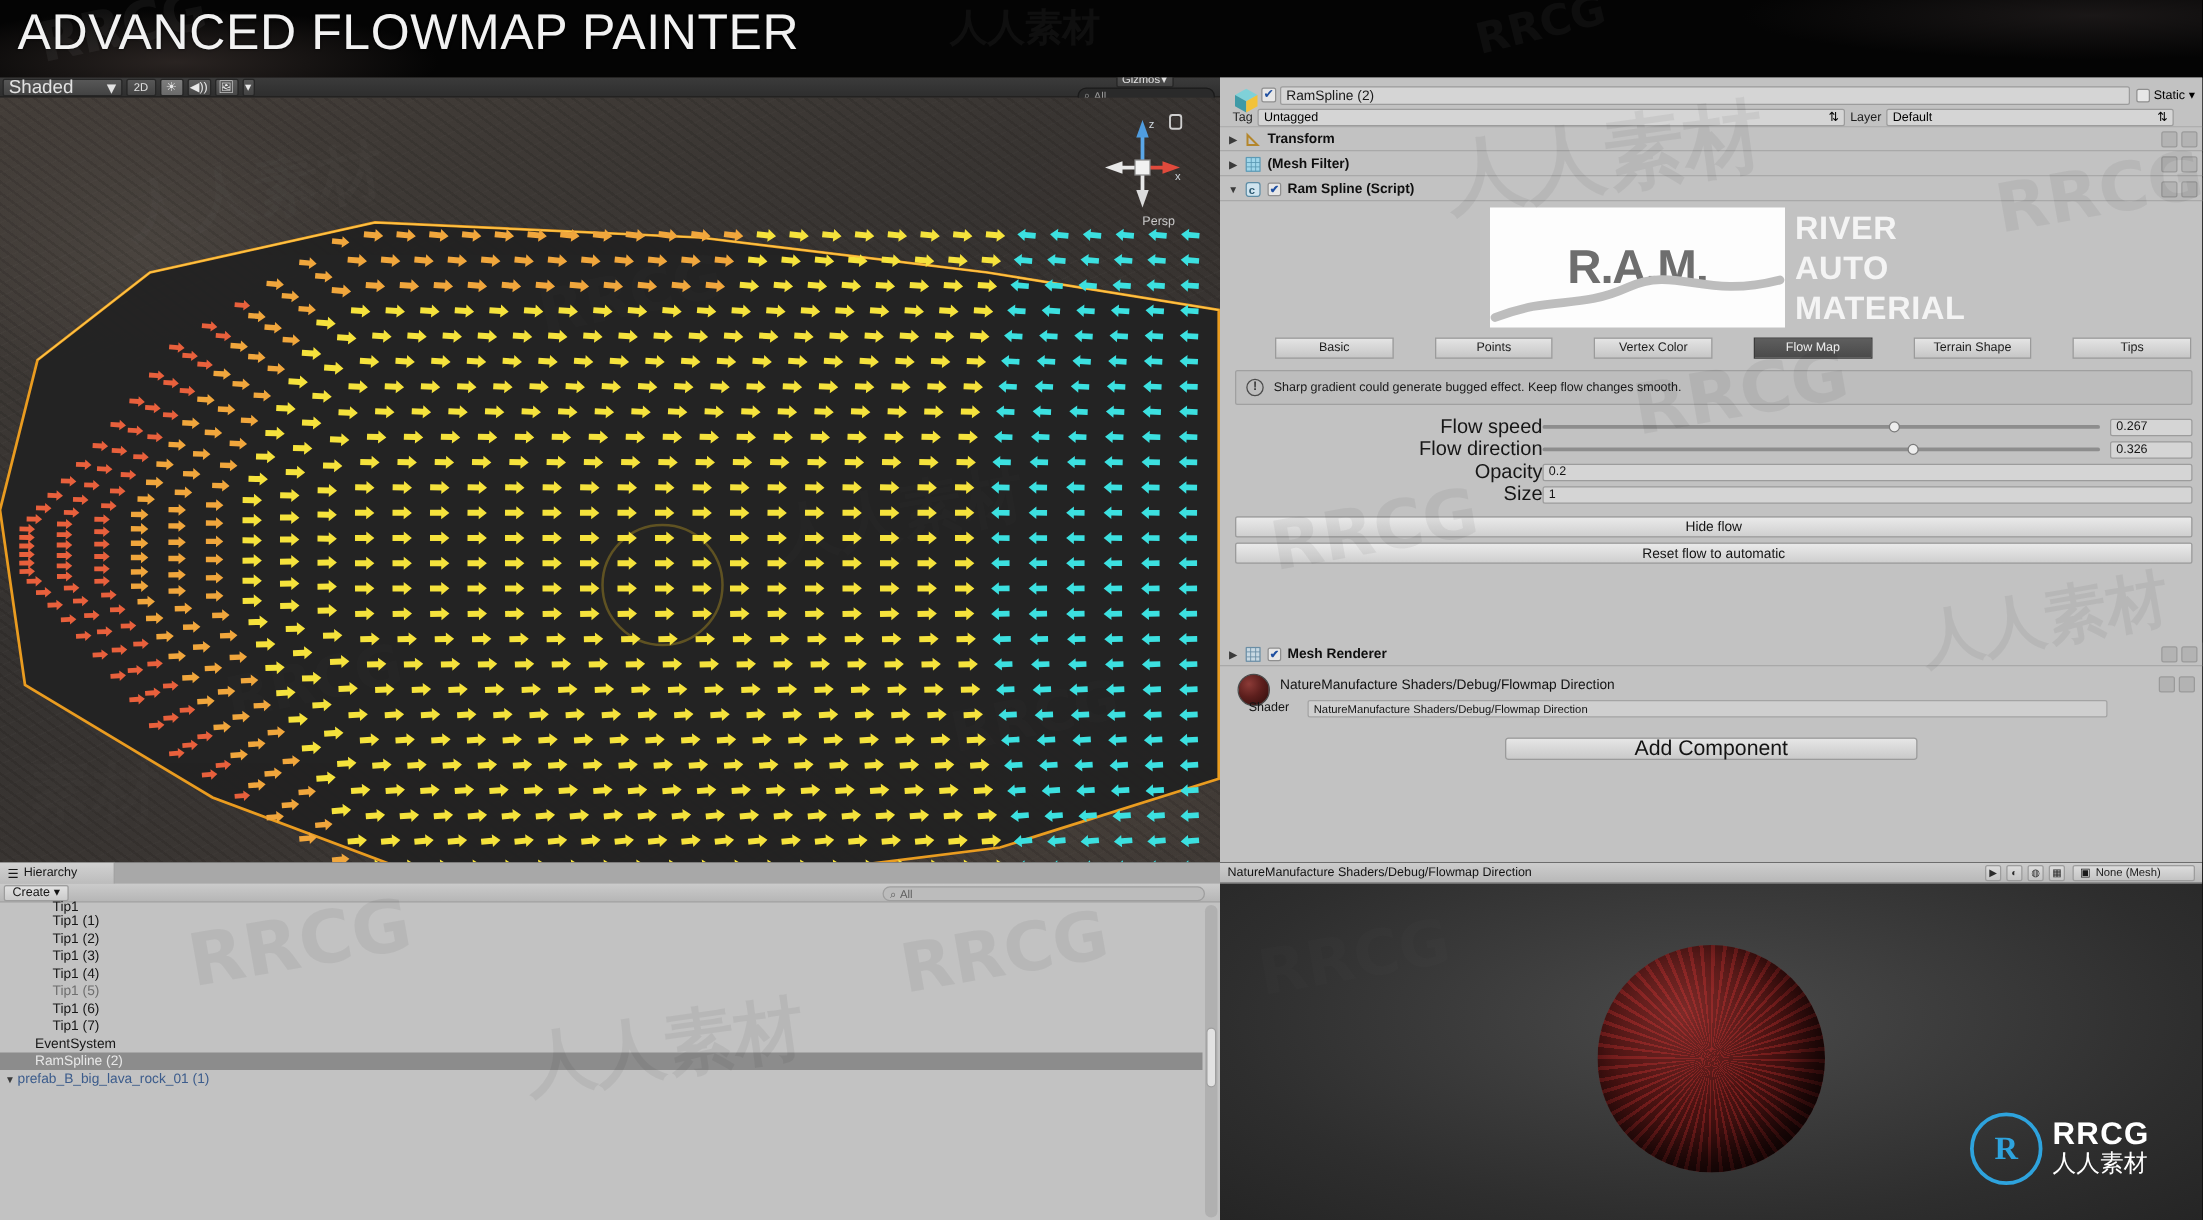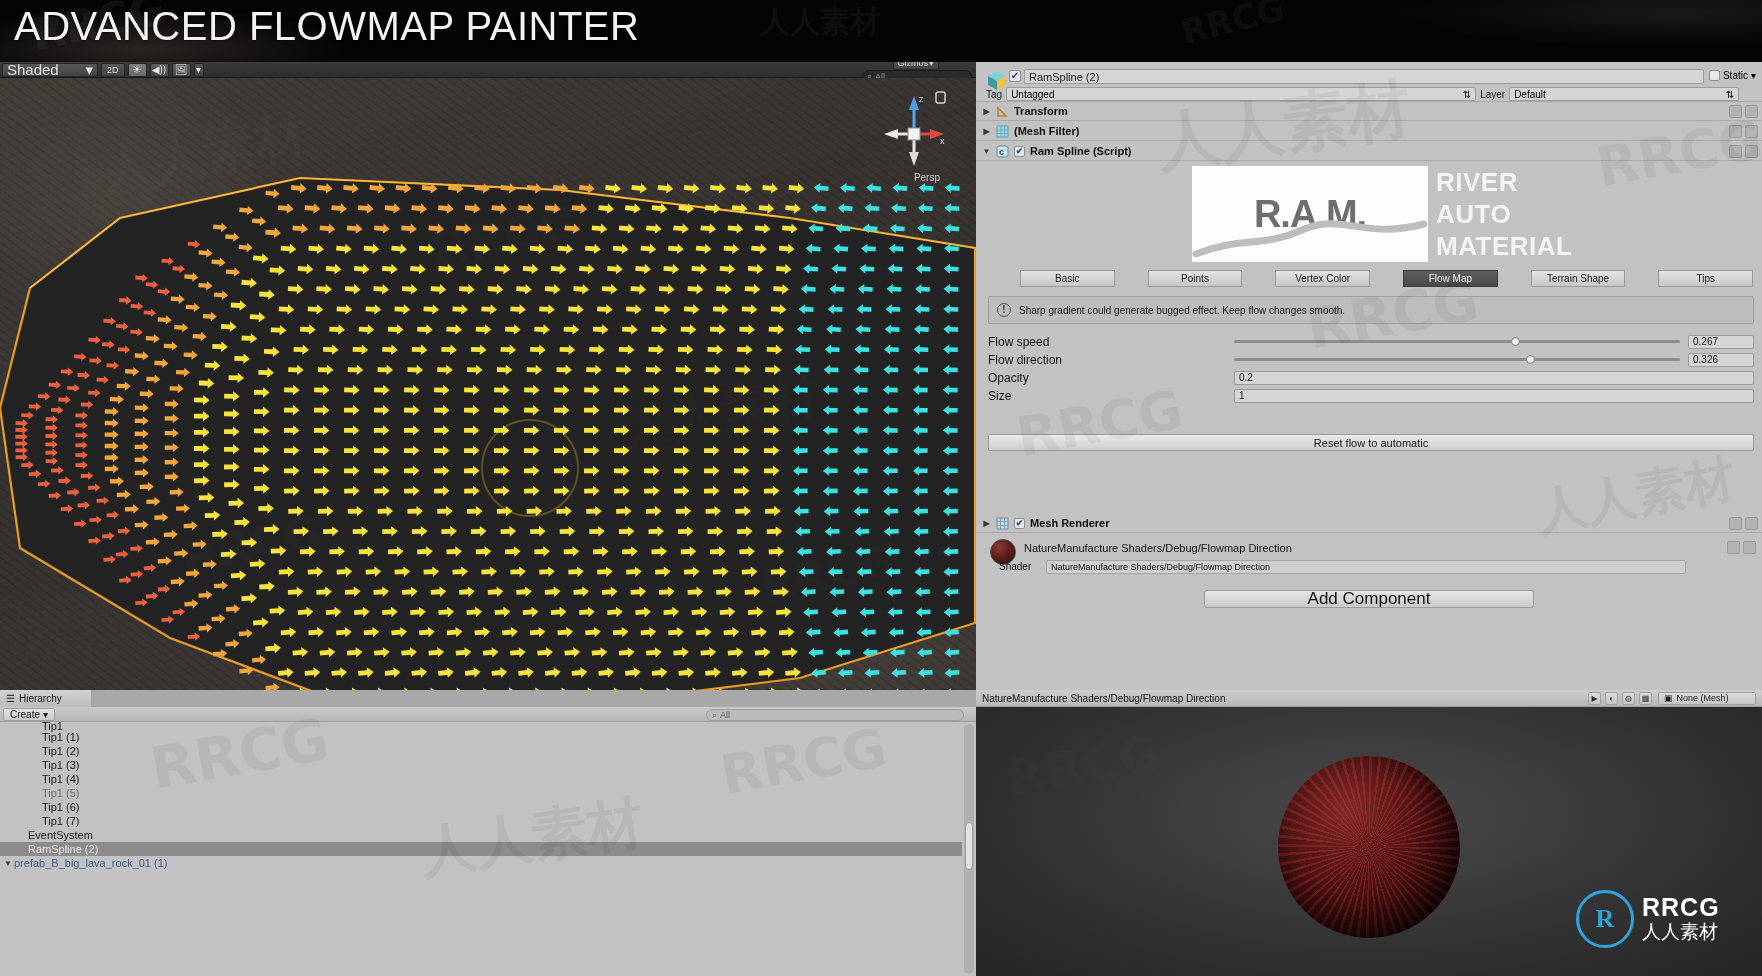--- a/index.html
+++ b/index.html
@@ -166,21 +166,21 @@
     display:flex; align-items:center; gap:8px; padding-left:8px;
   }
   #warn-icon {
     width:14px; height:14px; border-radius:50%; border:1.5px solid #4a4a4a;
     display:flex; align-items:center; justify-content:center;
     font-size:10px; font-weight:bold; color:#3a3a3a; line-height:1;
   }
   #warn-text { font-size:10px; color:#181818; }
 
   .prop-row { position:absolute; left:12px; width:766px; height:15px; display:flex; align-items:center; }
-  .prop-label { width:246px; font-size:12px; color:#161616; }
+  .prop-label { width:246px; font-size:16px; color:#161616;text-align:right; }
   .prop-slider { flex:1; height:15px; position:relative; display:flex; align-items:center; }
   .prop-slider .track { position:absolute; left:0; right:0; height:3px; background:#8d8d8d; border-radius:2px; }
   .prop-slider .knob {
     position:absolute; width:9px; height:9px; border-radius:50%;
     background:#ededed; border:1px solid #7a7a7a;
   }
   .prop-value {
     width:66px; height:14px; margin-left:8px; background:#d5d5d5;
     border:1px solid #9c9c9c; border-radius:2px; display:flex; align-items:center;
     padding-left:4px; font-size:10px; color:#151515;
@@ -1349,20 +1349,21 @@
     <div class="prop-row" style="top:308px">
       <span class="prop-label">Opacity</span>
       <span class="prop-field">0.2</span>
     </div>
 
     <div class="prop-row" style="top:326px">
       <span class="prop-label">Size</span>
       <span class="prop-field">1</span>
     </div>
 
+    <div class="wide-btn" style="top:351px">Hide flow</div>
     <div class="wide-btn" style="top:372px">Reset flow to automatic</div>
 
     <div class="comp-bar" id="mesh-renderer-bar">
       <span class="foldout">▶</span>
       <svg class="comp-icon" viewBox="0 0 13 13">
         <rect x="1" y="1" width="11" height="11" fill="#c8d8e2" stroke="#6a8ea5"></rect>
         <path d="M1 4.5 H12 M1 8.5 H12 M4.5 1 V12 M8.5 1 V12" stroke="#6a8ea5" stroke-width=".7"></path>
       </svg>
       <span class="comp-chk">✔</span>
       <span>Mesh Renderer</span>

